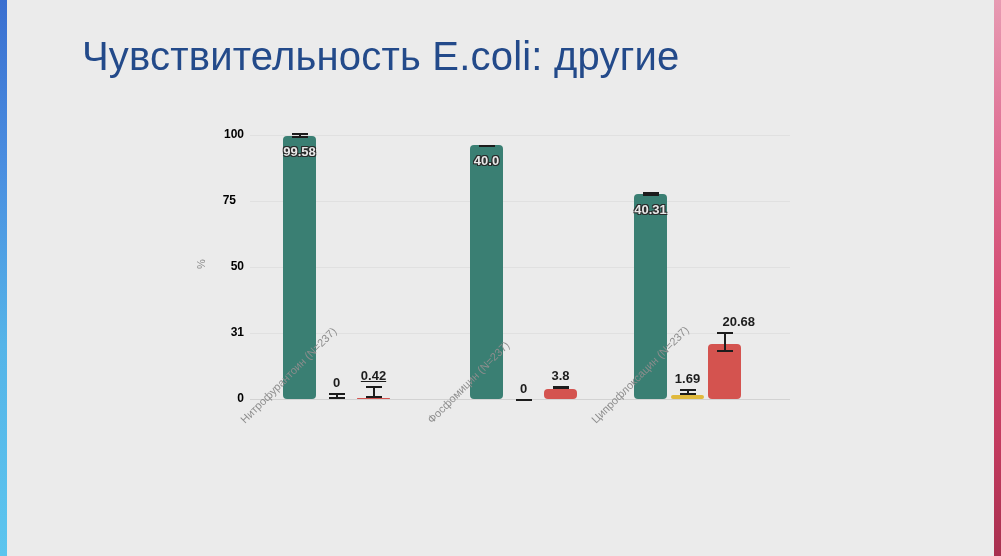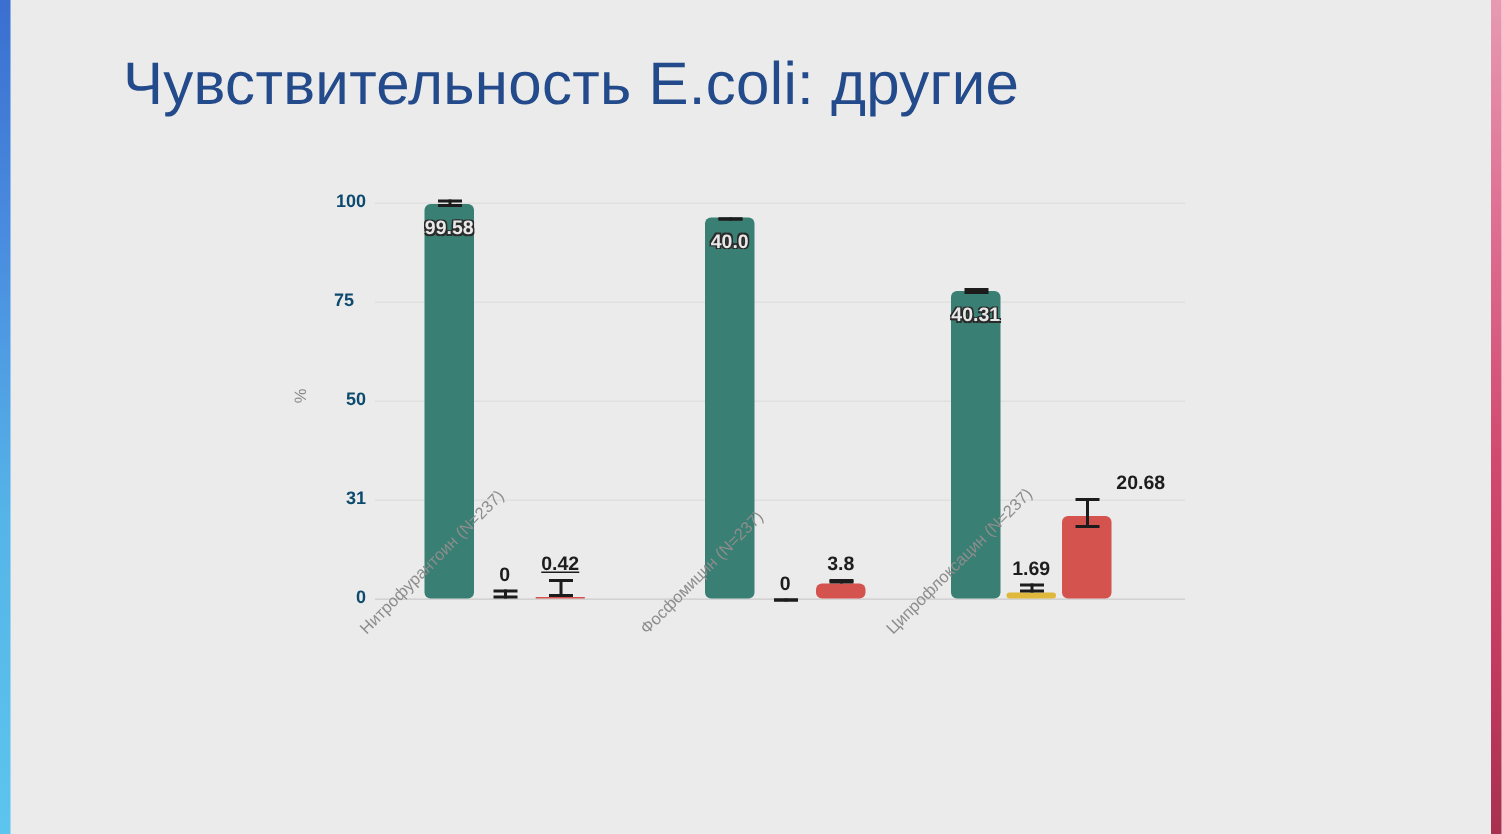--- a/index.html
+++ b/index.html
@@ -30,21 +30,21 @@
 
   .y-axis-title {
     position:absolute;
     left:196px; top:258px;
     font-size:11px; color:#8a8a8a;
     transform:rotate(-90deg);
   }
   .y-tick {
     position:absolute;
     width:44px; text-align:right;
-    font-size:12px; color:#0c4a6e;
+    font-size:12px; color:#000000;
     font-weight:600;
   }
   .gridline {
     position:absolute;
     left:250px; width:540px; height:1px;
     background:#e0e0e0;
   }
   .baseline {
     position:absolute;
     left:250px; width:540px; height:1px;
@@ -166,20 +166,20 @@
         <div class="cap" style="top:0"></div>
         <div class="cap" style="bottom:0"></div>
       </div>
       <div class="bar-label" style="left: 657px; width: 61px; top: 370.73px;">1.69</div>
       <div class="bar red" style="left: 708px; width: 33px; top: 344.405px; height: 54.5952px;"></div>
       <div class="errbar" style="left: 708px; width: 33px; top: 332.261px; height: 20.064px;">
         <div class="stem" style="height:100%"></div>
         <div class="cap" style="top:0"></div>
         <div class="cap" style="bottom:0"></div>
       </div>
-      <div class="bar-label" style="left: 730px; width: 61px; top: 314.261px;">20.68</div>
+      <div class="bar-label" style="left: 694px; width: 61px; top: 314.261px; text-align: right;">20.68</div>
     </div>
   <div id="catlabels">
       <div class="cat-label" style="left: 238px; top: 417px;">Нитрофурантоин (N=237)</div>
       <div class="cat-label" style="left: 425px; top: 417px;">Фосфомицин (N=237)</div>
       <div class="cat-label" style="left: 589px; top: 417px;">Ципрофлоксацин (N=237)</div>
     </div>
 </div>
 
 </body></html>

